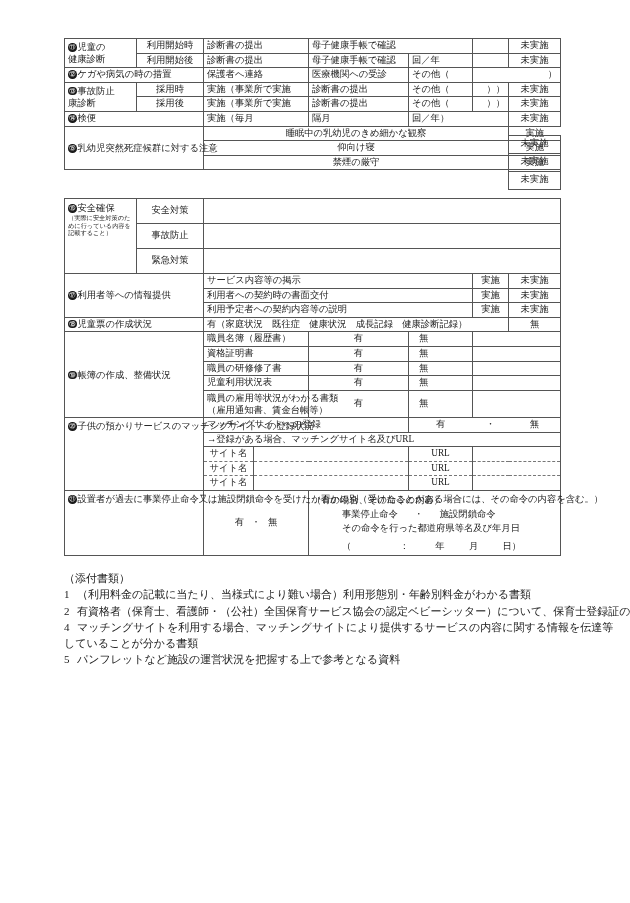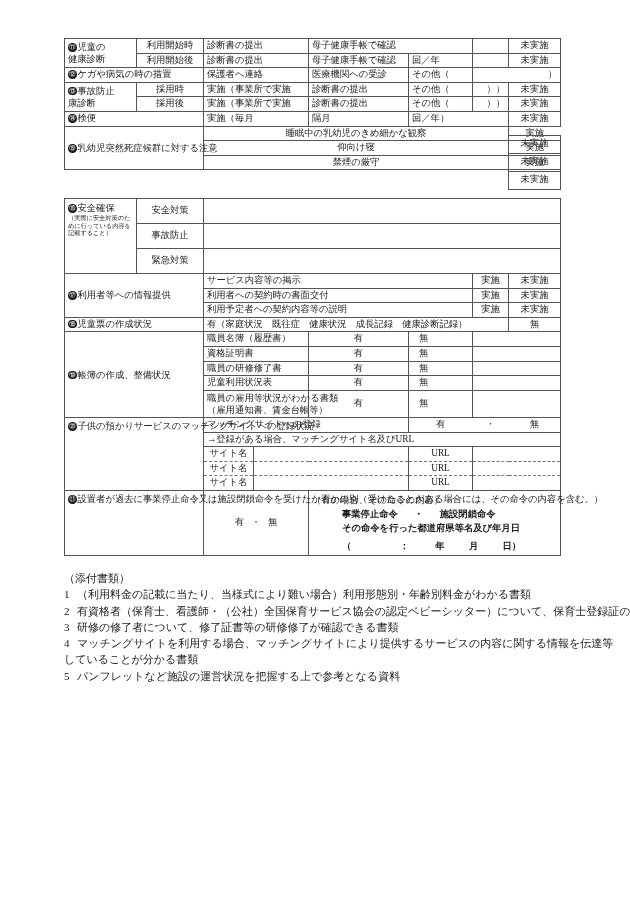--- a/index.html
+++ b/index.html
@@ -60,21 +60,21 @@
   #tbl2{position:absolute;left:64px;top:198px;width:496px;}
   #tbl3{position:absolute;left:76px;top:684px;width:300px;}
 
   #attach{
     position:absolute;left:64px;top:570px;width:500px;
     font-size:11px;line-height:1.48;
   }
   #attach .ln{white-space:nowrap;}
   .idx{display:inline-block;width:13px;}
   .pad-l{padding-left:14px;text-align:center;}
-  .pad-l2{padding-left:30px;font-weight:bold;}
+  .pad-l2{padding-left:30px;}
 </style>
 </head>
 <body>
 
 <div class="page">
 
   <table class="frm" id="tbl1">
     <colgroup>
       <col style="width:72px">
         <col style="width:67px">
@@ -342,23 +342,20 @@
     <div class="ln">（添付書類）</div>
 
     <div class="ln">
       <span class="idx">1</span><span>（利用料金の記載に当たり、当様式により難い場合）利用形態別・年齢別料金がわかる書類</span>
     </div>
 
     <div class="ln">
       <span class="idx">2</span><span>有資格者（保育士、看護師・（公社）全国保育サービス協会の認定ベビーシッター）について、保育士登録証の</span>
     </div>
 
-    <div class="ln">
-      <span class="idx">3</span><span>研修の修了者について、修了証書等の研修修了が確認できる書類</span>
-    </div>
 
     <div class="ln">
       <span class="idx">4</span><span>マッチングサイトを利用する場合、マッチングサイトにより提供するサービスの内容に関する情報を伝達等</span>
     </div>
     <div class="ln">していることが分かる書類</div>
 
     <div class="ln">
       <span class="idx">5</span><span>パンフレットなど施設の運営状況を把握する上で参考となる資料</span>
     </div>
   </div>

